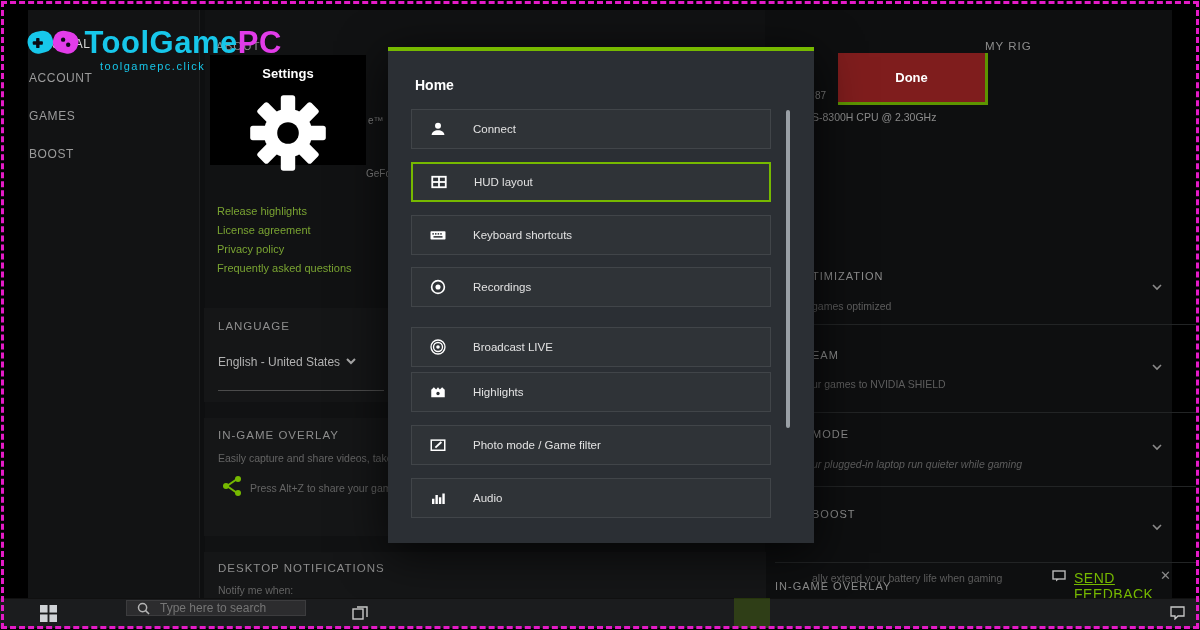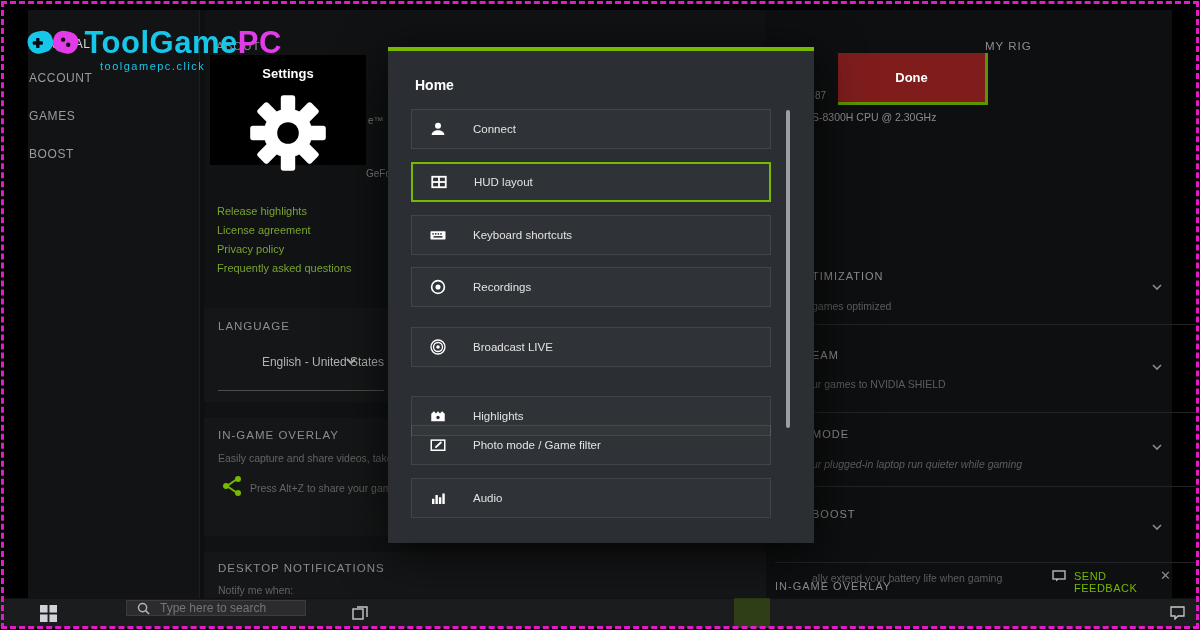--- a/index.html
+++ b/index.html
@@ -11,31 +11,31 @@
   .app{position:absolute;left:28px;top:10px;width:1144px;height:588px;background:#0e0f10;z-index:1;}
   .sidebar{position:absolute;left:0;top:0;width:172px;height:588px;background:#121314;border-right:1px solid #1d1e1f;}
   .side-item{position:absolute;left:1px;color:#9b9b9b;font-size:12px;letter-spacing:.6px;cursor:pointer;}
   .side-item.active{color:#d8d8d8;}
   .col-left{position:absolute;left:177px;top:0;width:560px;height:588px;background:#111213;}
   .sec-hd{color:#8d8d8d;font-size:11.5px;letter-spacing:1px;}
   .settings-box{position:absolute;background:#000;}
   .settings-title{display:block;text-align:center;color:#fff;font-weight:bold;font-size:13px;padding-top:11px;}
   .frag{color:#7d7d7d;font-size:10px;}
   .glink{color:#7aa432;font-size:11px;cursor:pointer;display:block;margin-bottom:7px;}
-  .card{position:absolute;background:#151617;text-align:right;}
+  .card{position:absolute;background:#151617;}
   .card-hd{color:#8d8d8d;font-size:11.5px;letter-spacing:1px;}
   .dim{color:#646464;font-size:10.5px;white-space:nowrap;overflow:hidden;}
   .lang-val{color:#b2b2b2;font-size:12px;}
   .underline{border-bottom:1px solid #4c4c4c;}
   .chev{display:inline-block;width:10px;height:10px;}
   .done-btn{position:absolute;background:#7f1d1d;border-right:3px solid #5d9400;border-bottom:3px solid #5d9400;color:#fff;font-weight:bold;font-size:13px;display:flex;align-items:center;justify-content:center;cursor:pointer;}
   .rsec-title{color:#8d8d8d;font-size:11px;letter-spacing:1px;}
   .rsec-desc{color:#5d5d5d;font-size:10.5px;white-space:nowrap;}
   .divider{position:absolute;height:1px;background:#222425;}
-  .feedback{color:#76b900;font-size:11px;letter-spacing:.5px;cursor:pointer;}
+  .feedback{color:#76b900;font-size:14px;letter-spacing:.5px;cursor:pointer;text-decoration:underline;}
   .closex{color:#8a8a8a;font-size:13px;cursor:pointer;}
   
   .panel{position:absolute;left:388px;top:47px;width:426px;height:496px;background:#2b2f34;z-index:10;box-shadow:0 10px 45px rgba(0,0,0,.75);}
   .panel-topbar{position:absolute;left:0;top:0;width:100%;height:4px;background:#76b900;}
   .panel-title{position:absolute;left:27px;top:30px;color:#fff;font-weight:bold;font-size:14px;}
   .srow{position:absolute;left:23px;width:360px;height:40px;border:1px solid rgba(255,255,255,.09);background:rgba(255,255,255,.02);display:flex;align-items:center;cursor:pointer;}
   .srow.selected{border:2px solid #76b900;}
   .srow .ic{width:18px;height:18px;margin-left:17px;flex:none;}
   .srow .lbl{color:#e2e2e2;font-size:11.5px;margin-left:26px;}
   .scroll-thumb{position:absolute;left:398px;top:63px;width:4px;height:318px;background:#9aa0a6;border-radius:2px;}
@@ -223,21 +223,21 @@
       <svg class="ic" viewBox="0 0 24 24">
           <circle cx="12" cy="12" r="2.4" fill="#fff"></circle>
           <g stroke="#fff" stroke-width="1.8" fill="none">
             <circle cx="12" cy="12" r="6"></circle>
             <circle cx="12" cy="12" r="9.3"></circle>
           </g>
         </svg>
       <span class="lbl">Broadcast LIVE</span>
     </div>
 
-    <div class="srow" style="top:325px;margin-top:24px;">
+    <div class="srow" style="top:325px;">
       <svg class="ic" viewBox="0 0 24 24">
           <path d="M3 9 L6.5 5.5 L9.5 8.5 L12 5.5 L14.5 8.5 L17.5 5.5 L21 9 V19 H3 Z" fill="#fff"></path>
           <circle cx="12" cy="14" r="2.2" fill="#2b2f34"></circle>
         </svg>
       <span class="lbl">Highlights</span>
     </div>
 
     <div class="srow" style="top:378px;">
       <svg class="ic" viewBox="0 0 24 24">
           <rect x="3" y="5.5" width="18" height="13.5" stroke="#fff" stroke-width="2" fill="none"></rect>

